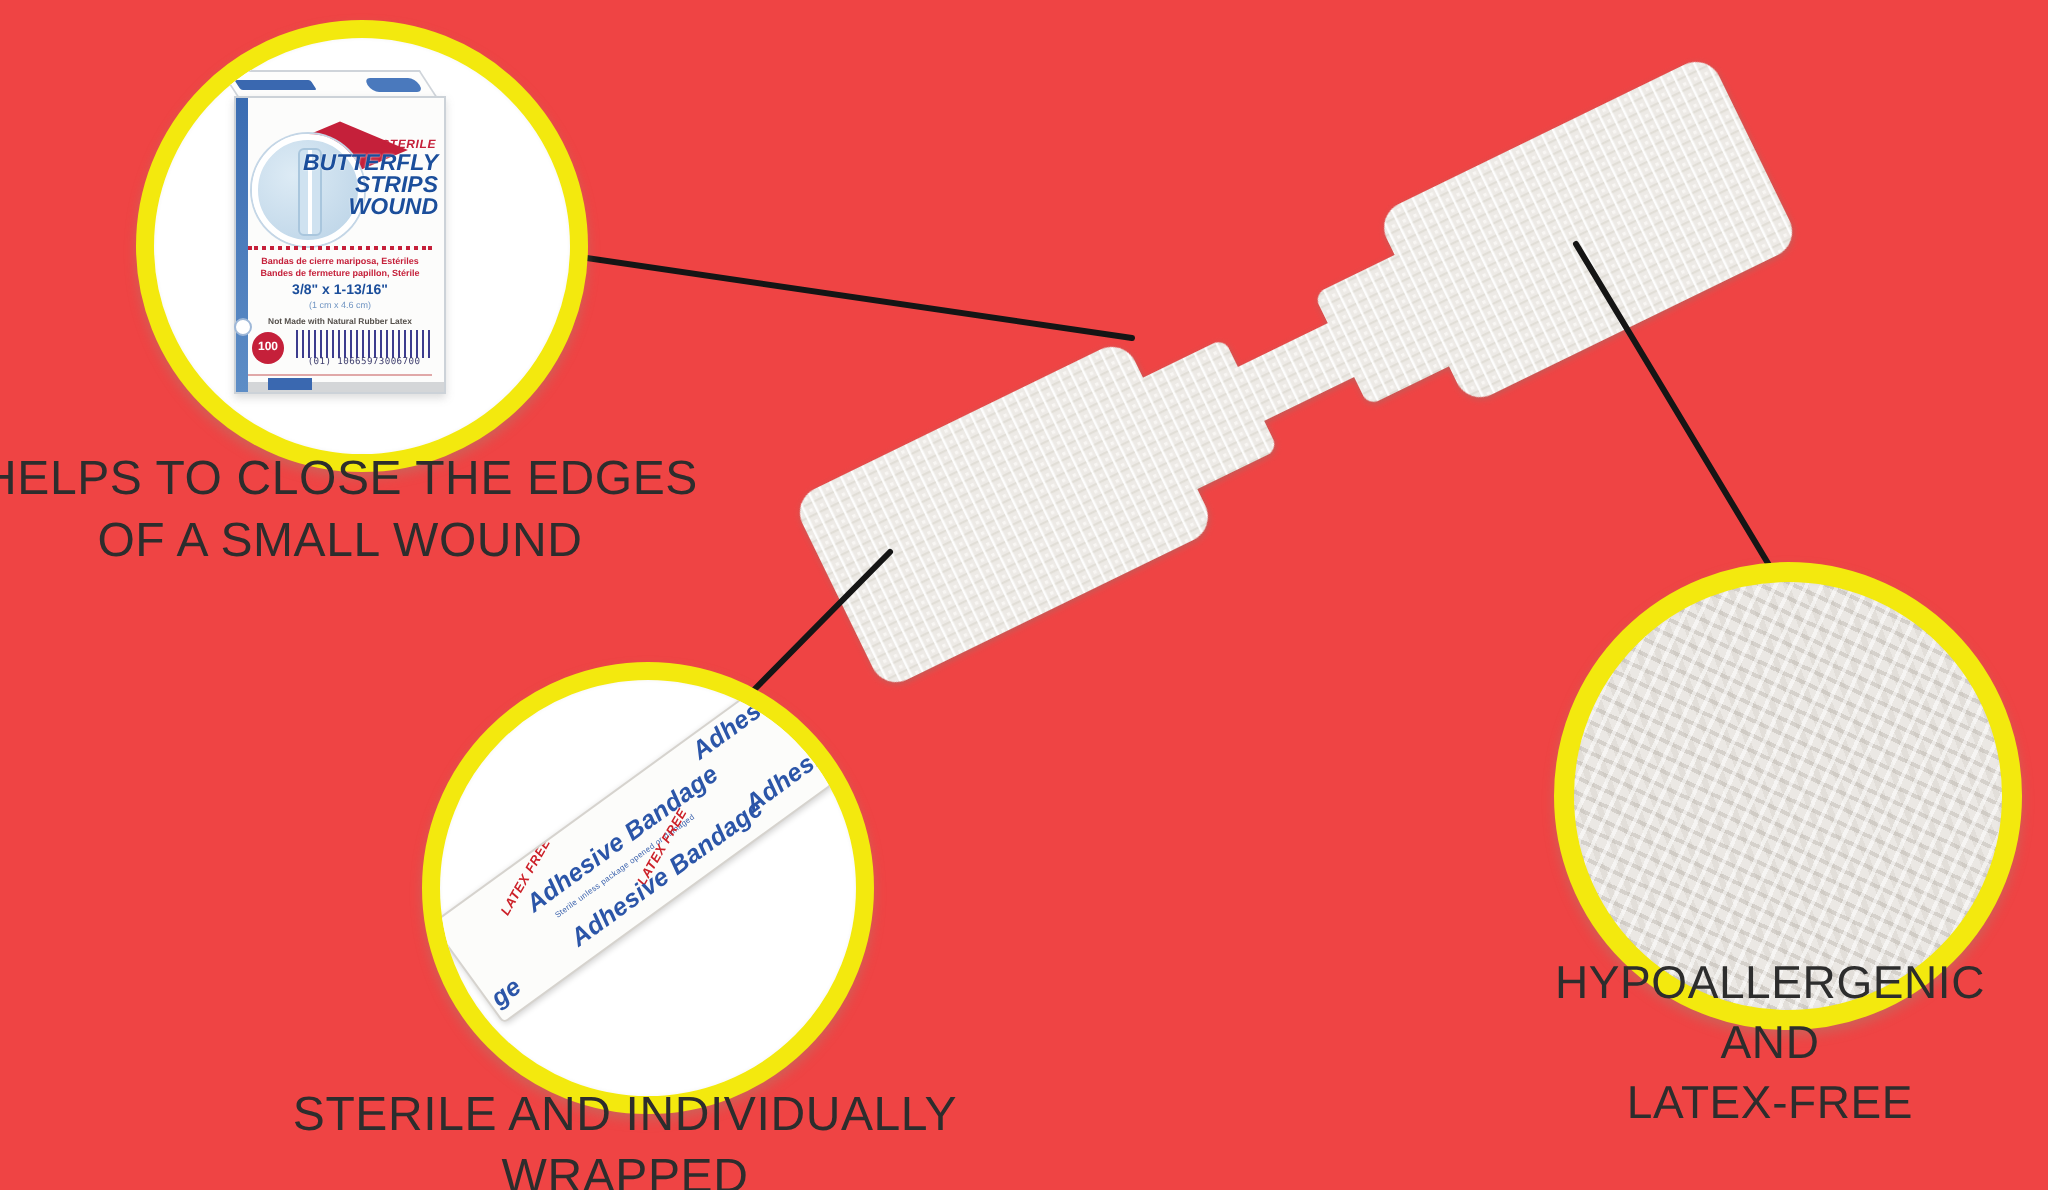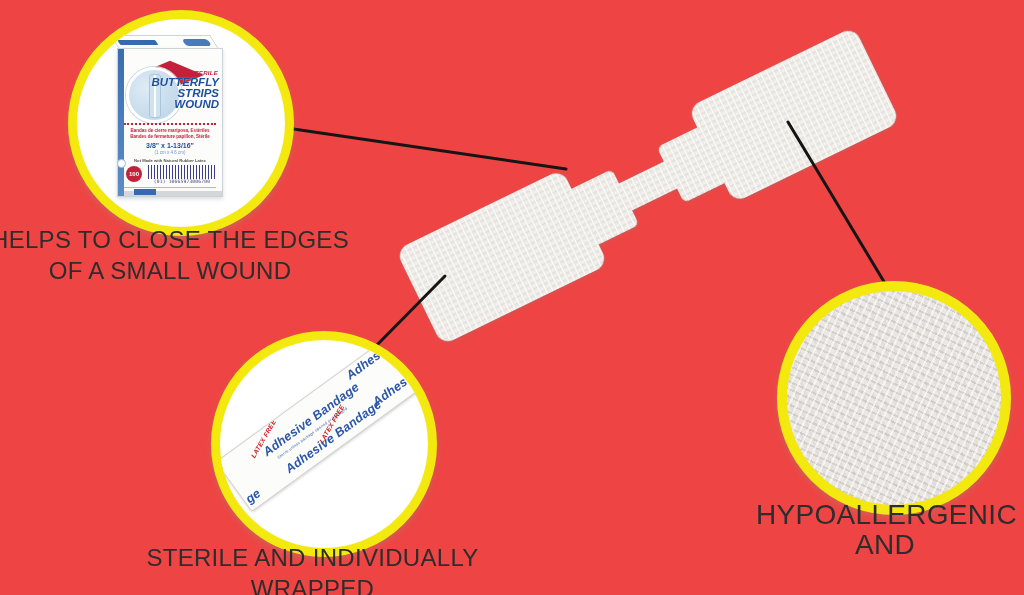--- a/index.html
+++ b/index.html
@@ -26,21 +26,21 @@
       repeating-linear-gradient(70deg, rgba(210,205,198,.35) 0px, rgba(210,205,198,.35) 3px, rgba(210,205,198,0) 3px, rgba(210,205,198,0) 9px);
   }
 
   
   .caption{
     position:absolute;text-align:center;color:#2d2d2d;
     font-size:24px;line-height:31px;letter-spacing:.3px;font-weight:500;
   }
   .caption-box{left:-12px;top:224px;width:364px;}
   .caption-wrapper{left:85px;top:542px;width:455px;}
-  .caption-texture{left:756px;top:500px;width:258px;font-size:28px;line-height:30px;}
+  .caption-texture{left:756px;top:476px;width:258px;font-size:23px;line-height:30px;}
 
   
   .pbox{position:absolute;left:40px;top:16px;width:106px;height:162px;}
   .pbox-lid{
     position:absolute;left:2px;top:0;width:98px;height:13px;background:#fdfdfc;
     border:1px solid #cfd4da;border-bottom:none;
     transform:skewX(33deg);transform-origin:bottom left;overflow:hidden;
   }
   .pbox-lid-bar{position:absolute;left:3px;top:4px;width:38px;height:5px;background:#3a68b0;border-radius:1px;}
   .pbox-lid-pill{position:absolute;right:4px;top:3px;width:26px;height:7px;background:#4a79bd;border-radius:4px;}
@@ -194,15 +194,16 @@
     </div>
   </div>
   <div class="caption caption-wrapper">
     <div>STERILE AND INDIVIDUALLY WRAPPED</div>
 
   </div>
 
   <div class="callout-circle circle-texture"></div>
   <div class="caption caption-texture">
     <div>HYPOALLERGENIC AND</div>
+    <div>LATEX-FREE</div>
   </div>
 
 </div>
 
 </body></html>

